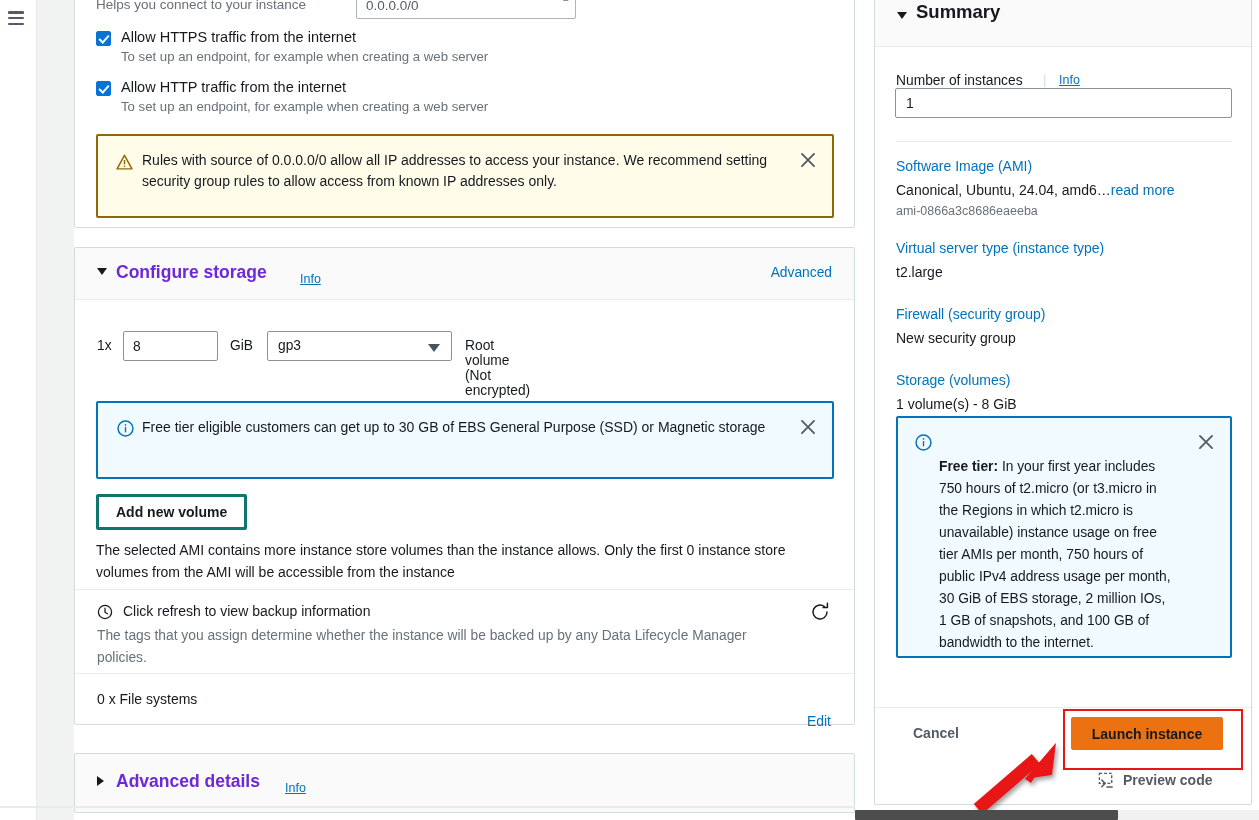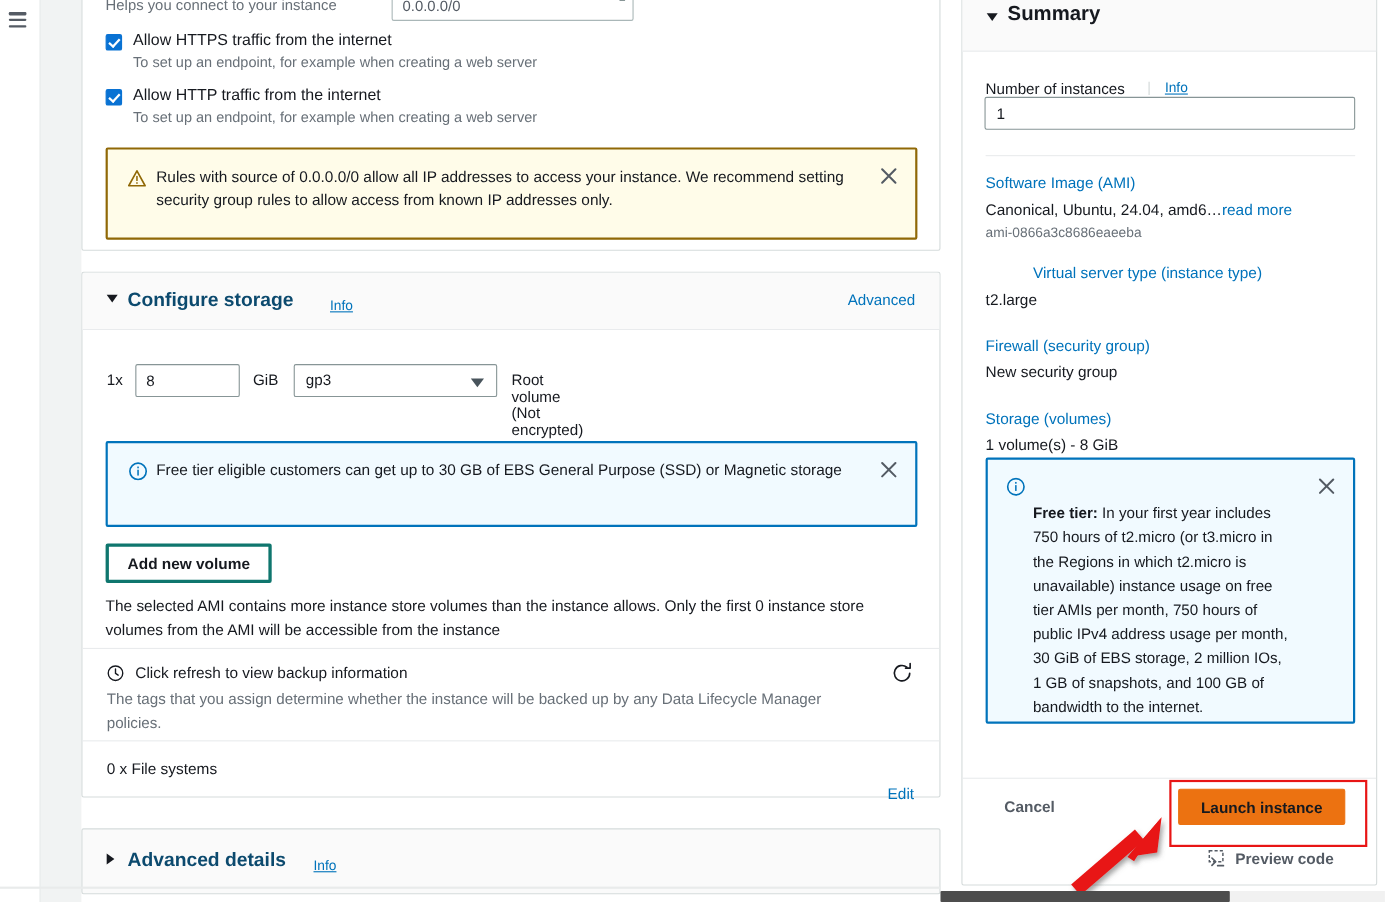--- a/index.html
+++ b/index.html
@@ -110,21 +110,21 @@
     border-left: 5.5px solid transparent; border-right: 5.5px solid transparent;
     border-top: 7px solid #16191f;
     cursor: pointer;
   }
   .caret-tri.right {
     border-top: 5.5px solid transparent; border-bottom: 5.5px solid transparent;
     border-left: 7px solid #16191f; border-right: none; top: 19px;
   }
   .card-title {
     position: absolute; left: 41px; top: 14px;
-    font-size: 17.5px; font-weight: bold; color: #0c4a6e;
+    font-size: 17.5px; font-weight: bold; color: #6d28d9;
   }
   .info-link {
     font-size: 12.5px; color: #0073bb; text-decoration: underline; cursor: pointer;
   }
   .head-info { position: absolute; top: 21px; }
   .head-right-link {
     position: absolute; right: 22px; top: 17px;
     font-size: 13.8px; color: #0073bb; cursor: pointer;
   }
 
@@ -430,21 +430,21 @@
     <input class="num-input" readonly="" value="1" style="">
 
     <div class="sum-sep" style="top:186px;"></div>
 
     <div class="sum-link" style="top:203px;">Software Image (AMI)</div>
     <div class="sum-val" style="top:227px;">
       <span>Canonical, Ubuntu, 24.04, amd6…</span><span class="readmore">read more</span>
     </div>
     <div class="sum-sub" style="top:249px;">ami-0866a3c8686eaeeba</div>
 
-    <div class="sum-link" style="top:285px;margin-left:43px;">Virtual server type (instance type)</div>
+    <div class="sum-link" style="top:285px;">Virtual server type (instance type)</div>
     <div class="sum-val" style="top:309px;">t2.large</div>
 
     <div class="sum-link" style="top:351px;">Firewall (security group)</div>
     <div class="sum-val" style="top:375px;">New security group</div>
 
     <div class="sum-link" style="top:417px;">Storage (volumes)</div>
     <div class="sum-val" style="top:441px;">1 volume(s) - 8 GiB</div>
 
     <div class="ft-box">
       <div class="ft-icon">

